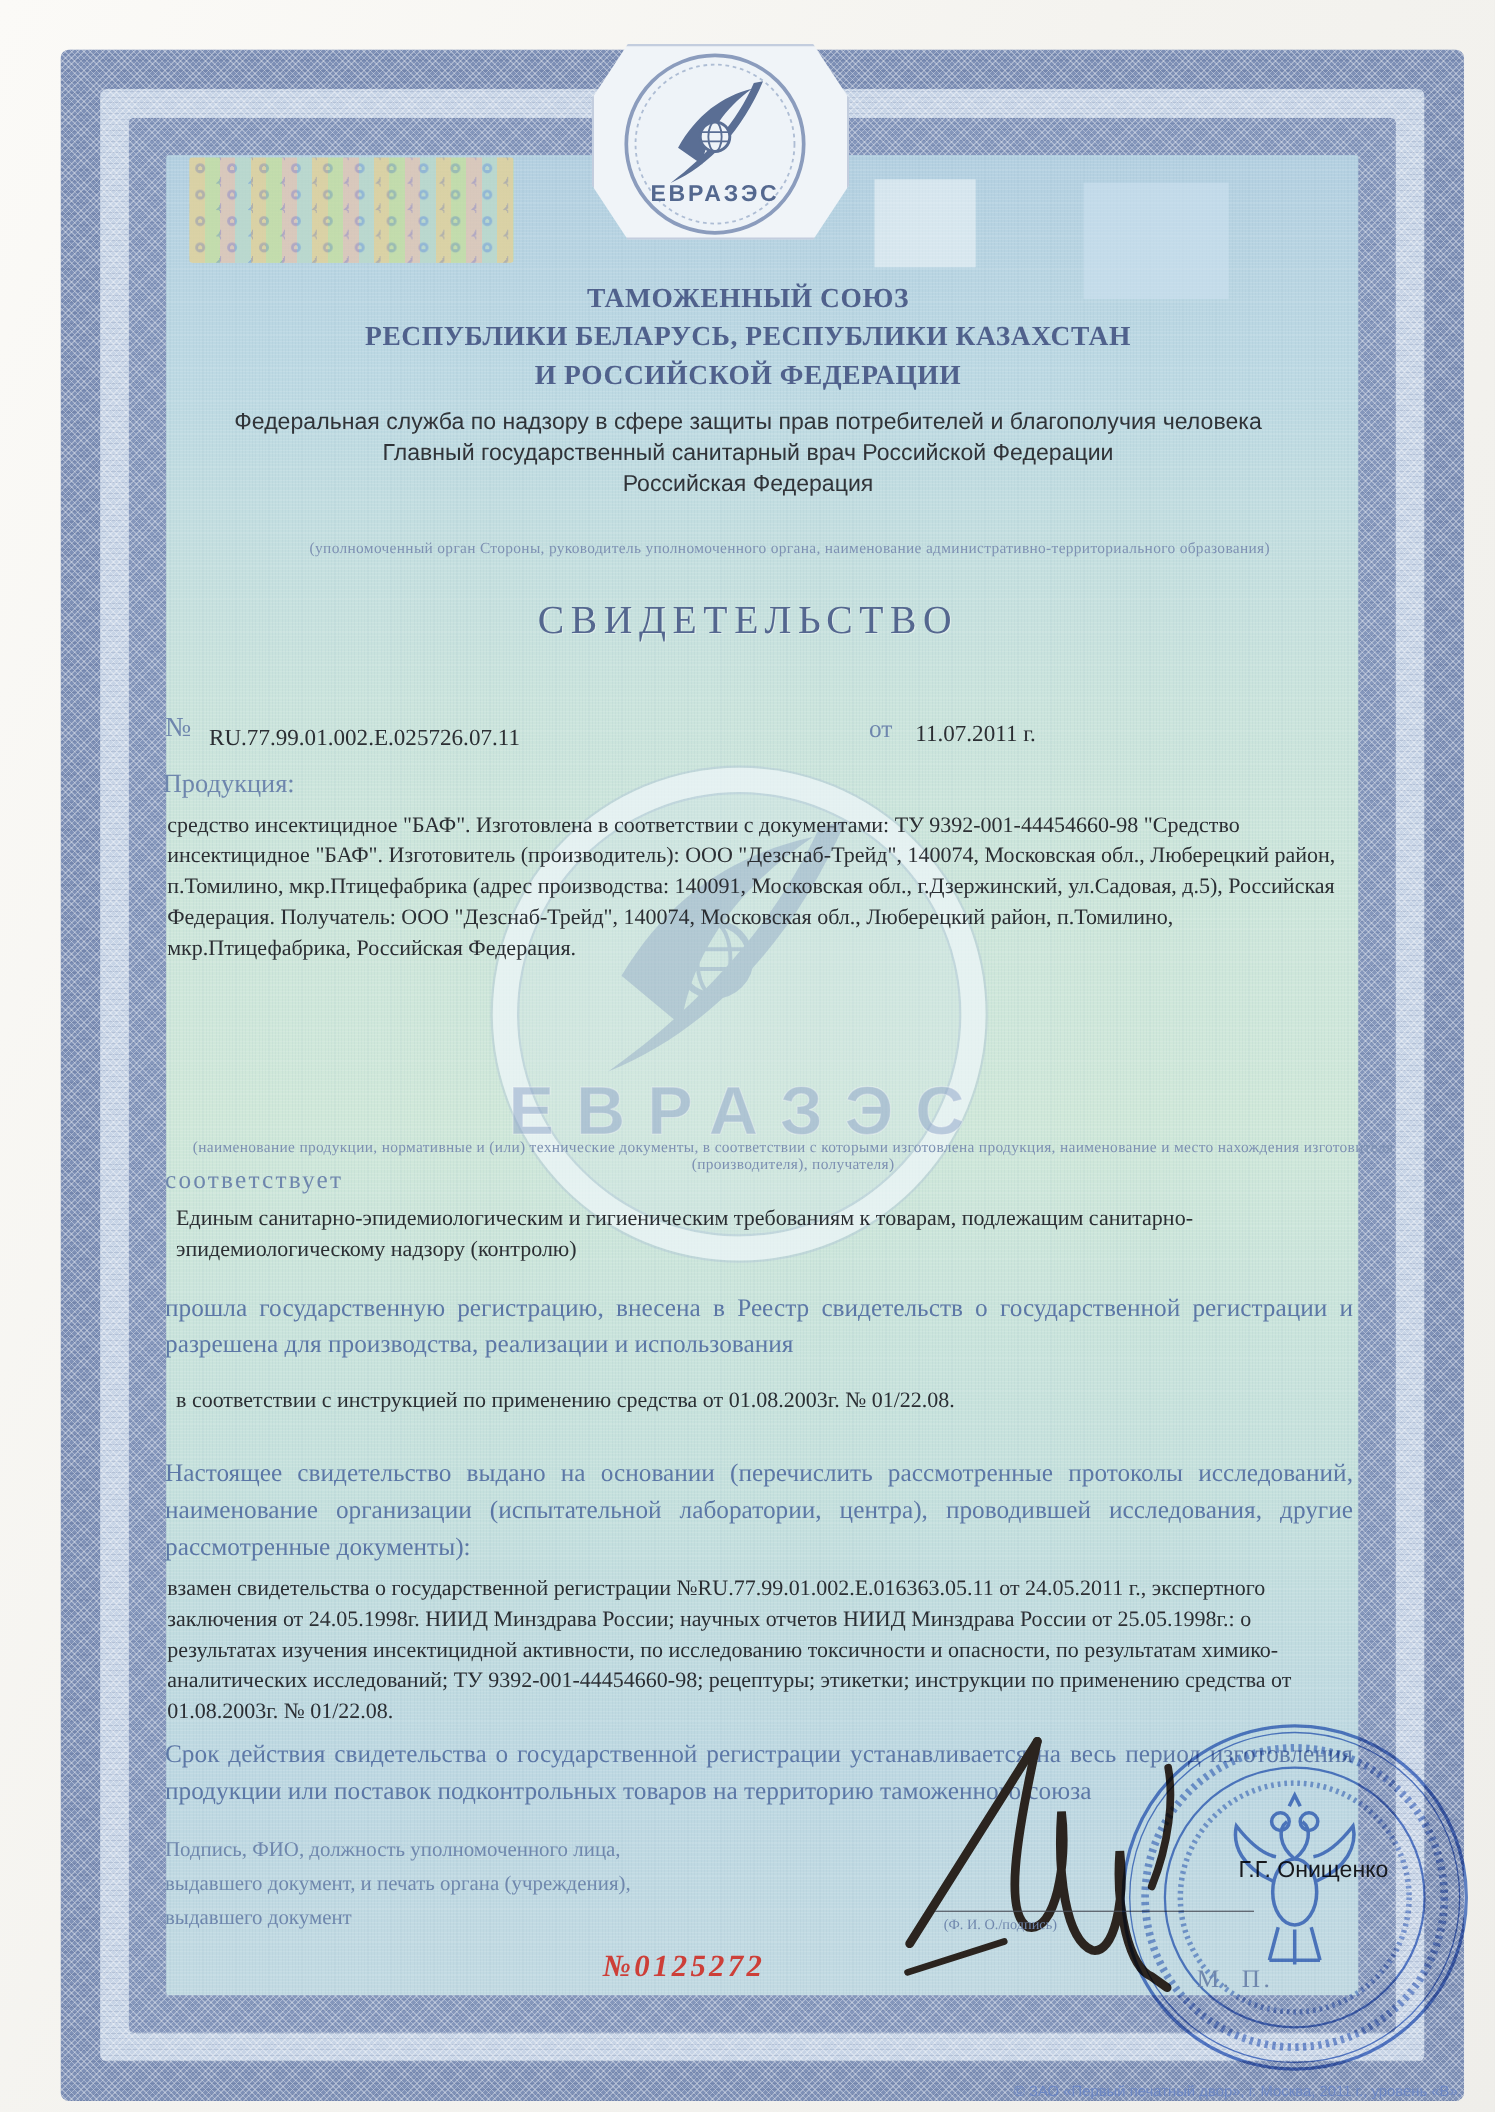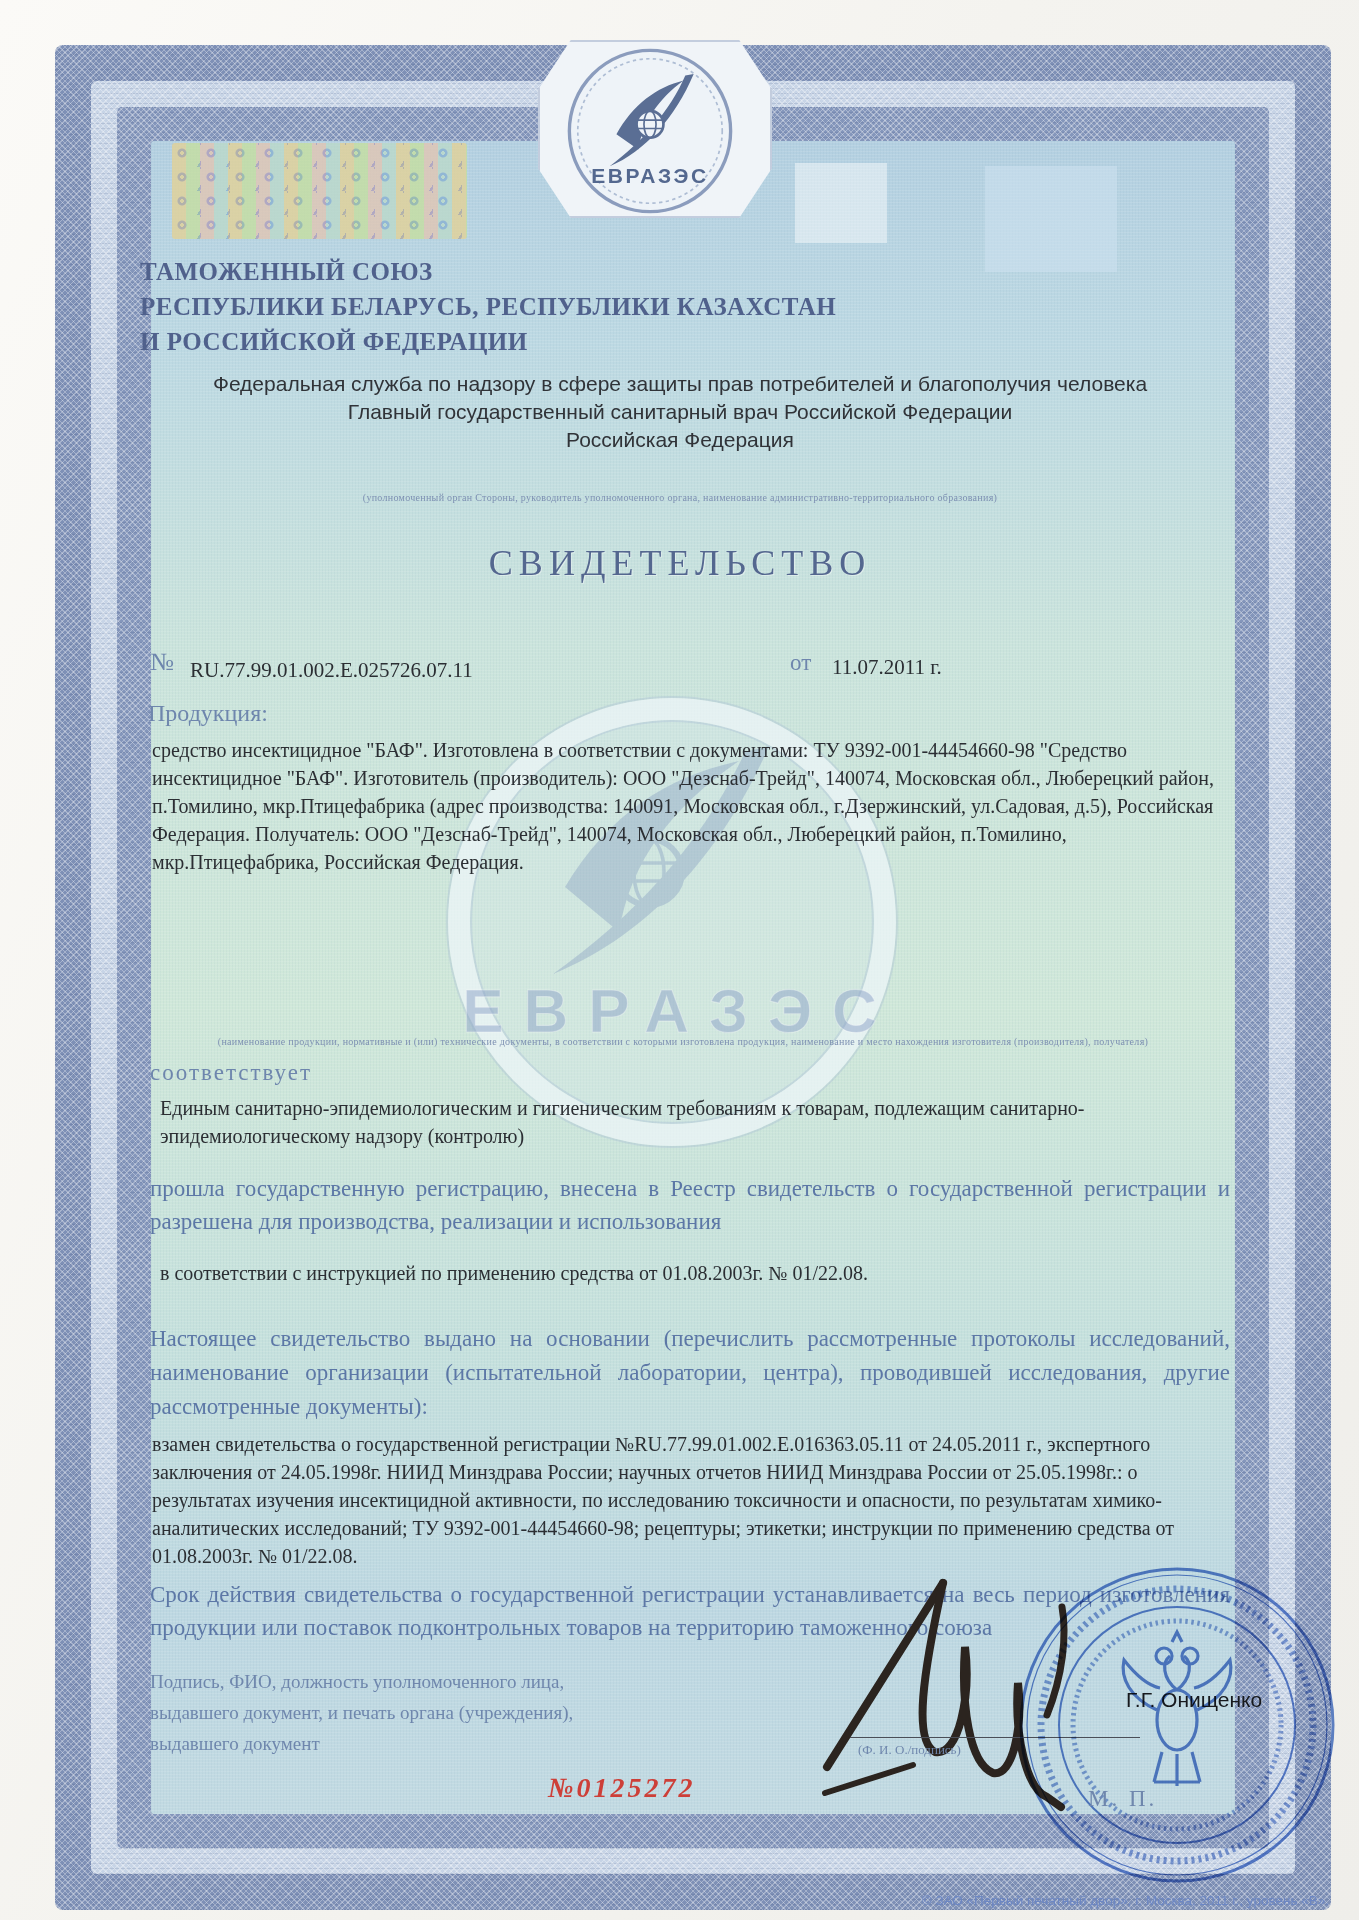--- a/index.html
+++ b/index.html
@@ -33,23 +33,23 @@
   .wm-ring{position:absolute;left:448px;top:698px;width:404px;height:404px;border-radius:50%;
       border:22px solid rgba(244,249,252,.60);box-shadow:0 0 0 2px rgba(165,185,212,.35), inset 0 0 0 2px rgba(165,185,212,.35);
       background:rgba(215,230,240,.25);}
   .wm-swoosh{position:absolute;left:505px;top:722px;width:300px;height:300px;opacity:.35;}
   .wm-text{position:absolute;left:0;top:975px;width:1359px;text-align:center;font-family:"Liberation Sans",sans-serif;
       font-weight:bold;font-size:62px;letter-spacing:20px;color:rgba(140,162,200,.50);-webkit-text-stroke:1px rgba(255,255,255,.35);}
   
   .sans{font-family:Liberation Serif, serif;color:#2b2e33;}
   .serifblue{font-family:"Liberation Serif",serif;color:#6e86ad;}
   .center{text-align:center;}
-  .org{position:absolute;left:140px;width:1080px;font-weight:bold;color:#50618c;font-size:25px;letter-spacing:.5px;}
+  .org{position:absolute;left:140px;width:1080px;text-align:center;font-weight:bold;color:#50618c;font-size:25px;letter-spacing:.5px;}
   .agency{position:absolute;left:120px;width:1120px;text-align:center;font-family:"Liberation Sans",sans-serif;color:#303338;font-size:21px;}
-  .tiny{font-size:10px;color:#7d90b2;letter-spacing:.3px;}
+  .tiny{font-size:14px;color:#7d90b2;letter-spacing:.3px;margin-left:38px;}
   .title-main{position:absolute;left:140px;top:530px;width:1080px;text-align:center;font-weight:normal;font-size:36px;letter-spacing:6px;color:#54678f;text-shadow:1px 1px 0 rgba(255,255,255,.4);margin-top:12px;}
   .title-sub{position:absolute;left:140px;top:583px;width:1080px;text-align:center;font-weight:bold;font-size:27px;letter-spacing:2px;color:#54678f;}
   .para{line-height:1.4;}
   .jblue{font-size:23px;line-height:33px;color:#5c77a6;text-align:justify;}
   .sig-caption{font-size:19px;line-height:31px;color:#6f87ad;}
   .serial{position:absolute;left:548px;top:1772px;font-size:28px;letter-spacing:3px;color:#cd3f38;font-weight:bold;font-style:italic;}
   .mp{position:absolute;left:1088px;top:1786px;font-size:23px;letter-spacing:3px;color:#6f87ad;text-align:center;}
   .fio-line{position:absolute;left:850px;top:1737px;width:290px;border-top:1.5px solid #4a4e57;}
   .fio{position:absolute;left:858px;top:1742px;font-size:13px;color:#6f87ad;}
   .signer{position:absolute;left:1126px;top:1688px;font-family:"Liberation Sans",sans-serif;font-size:21px;color:#17191d;}

